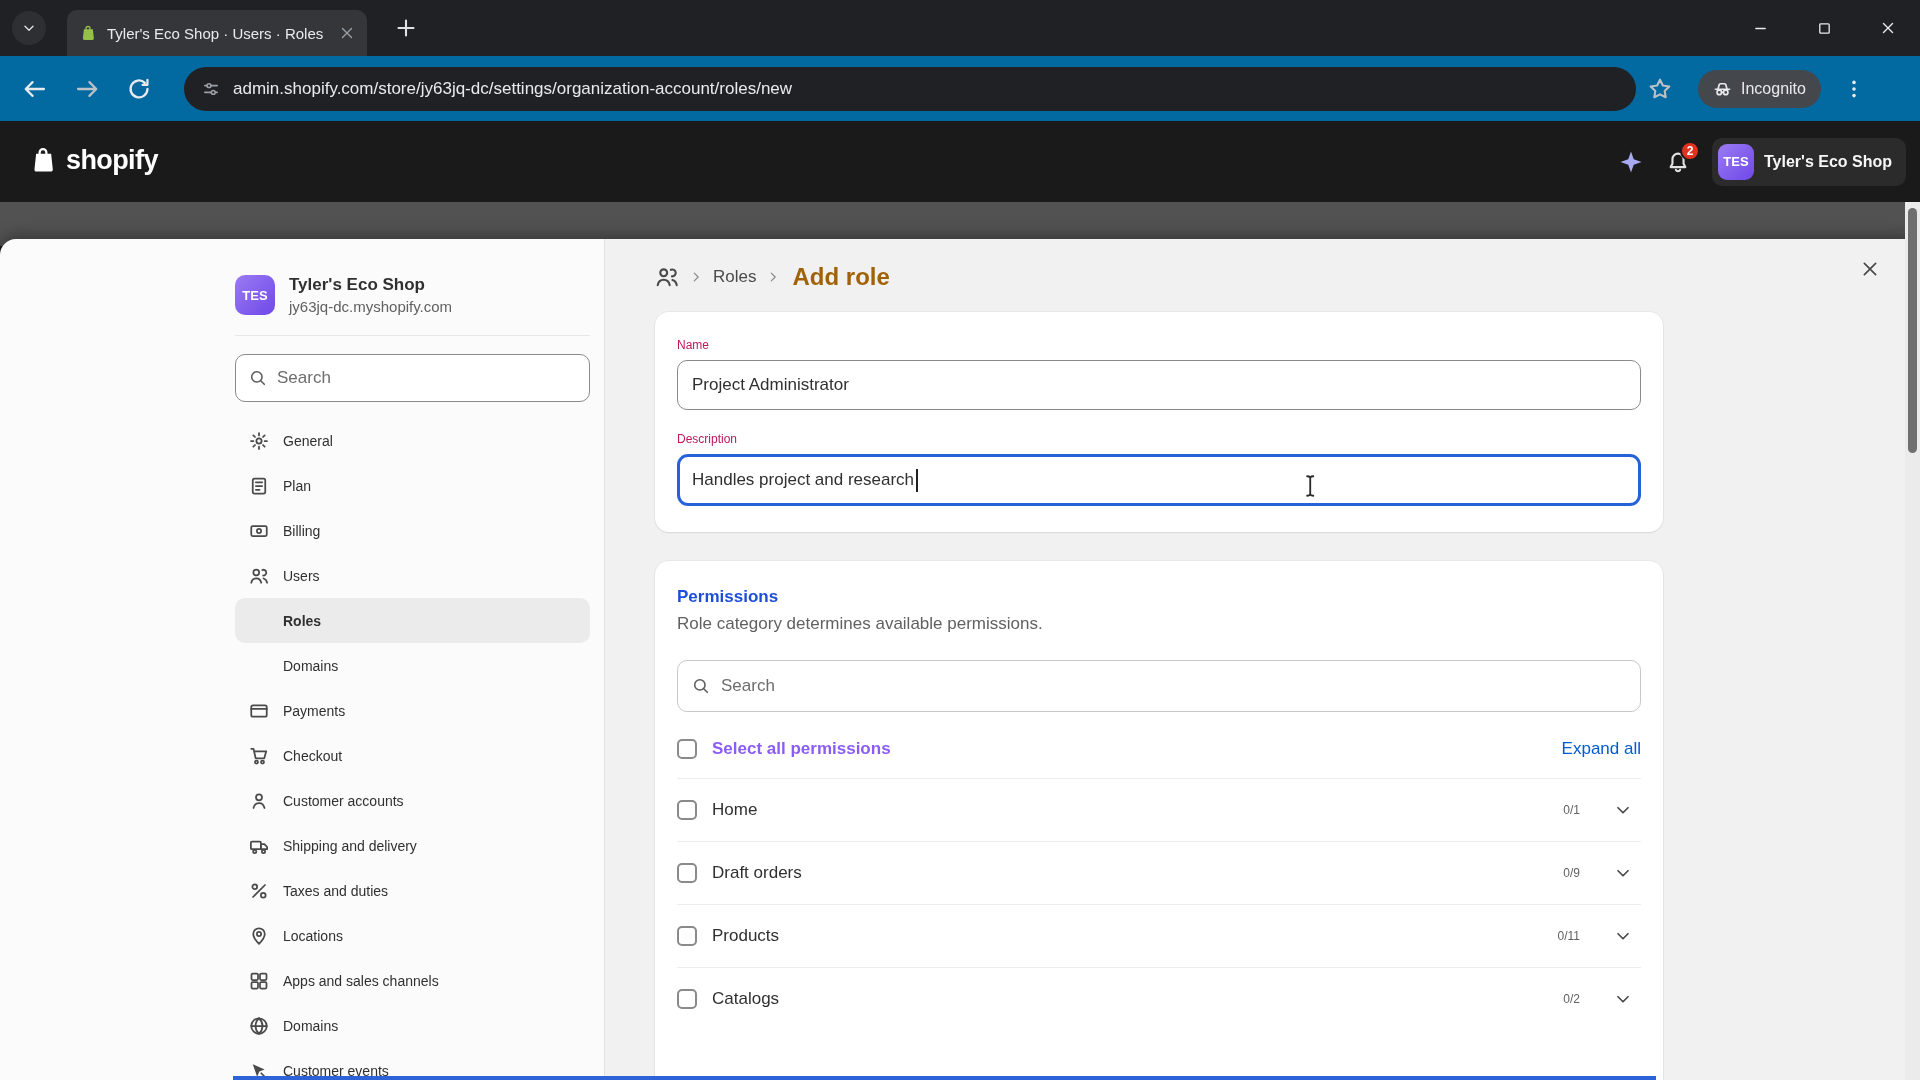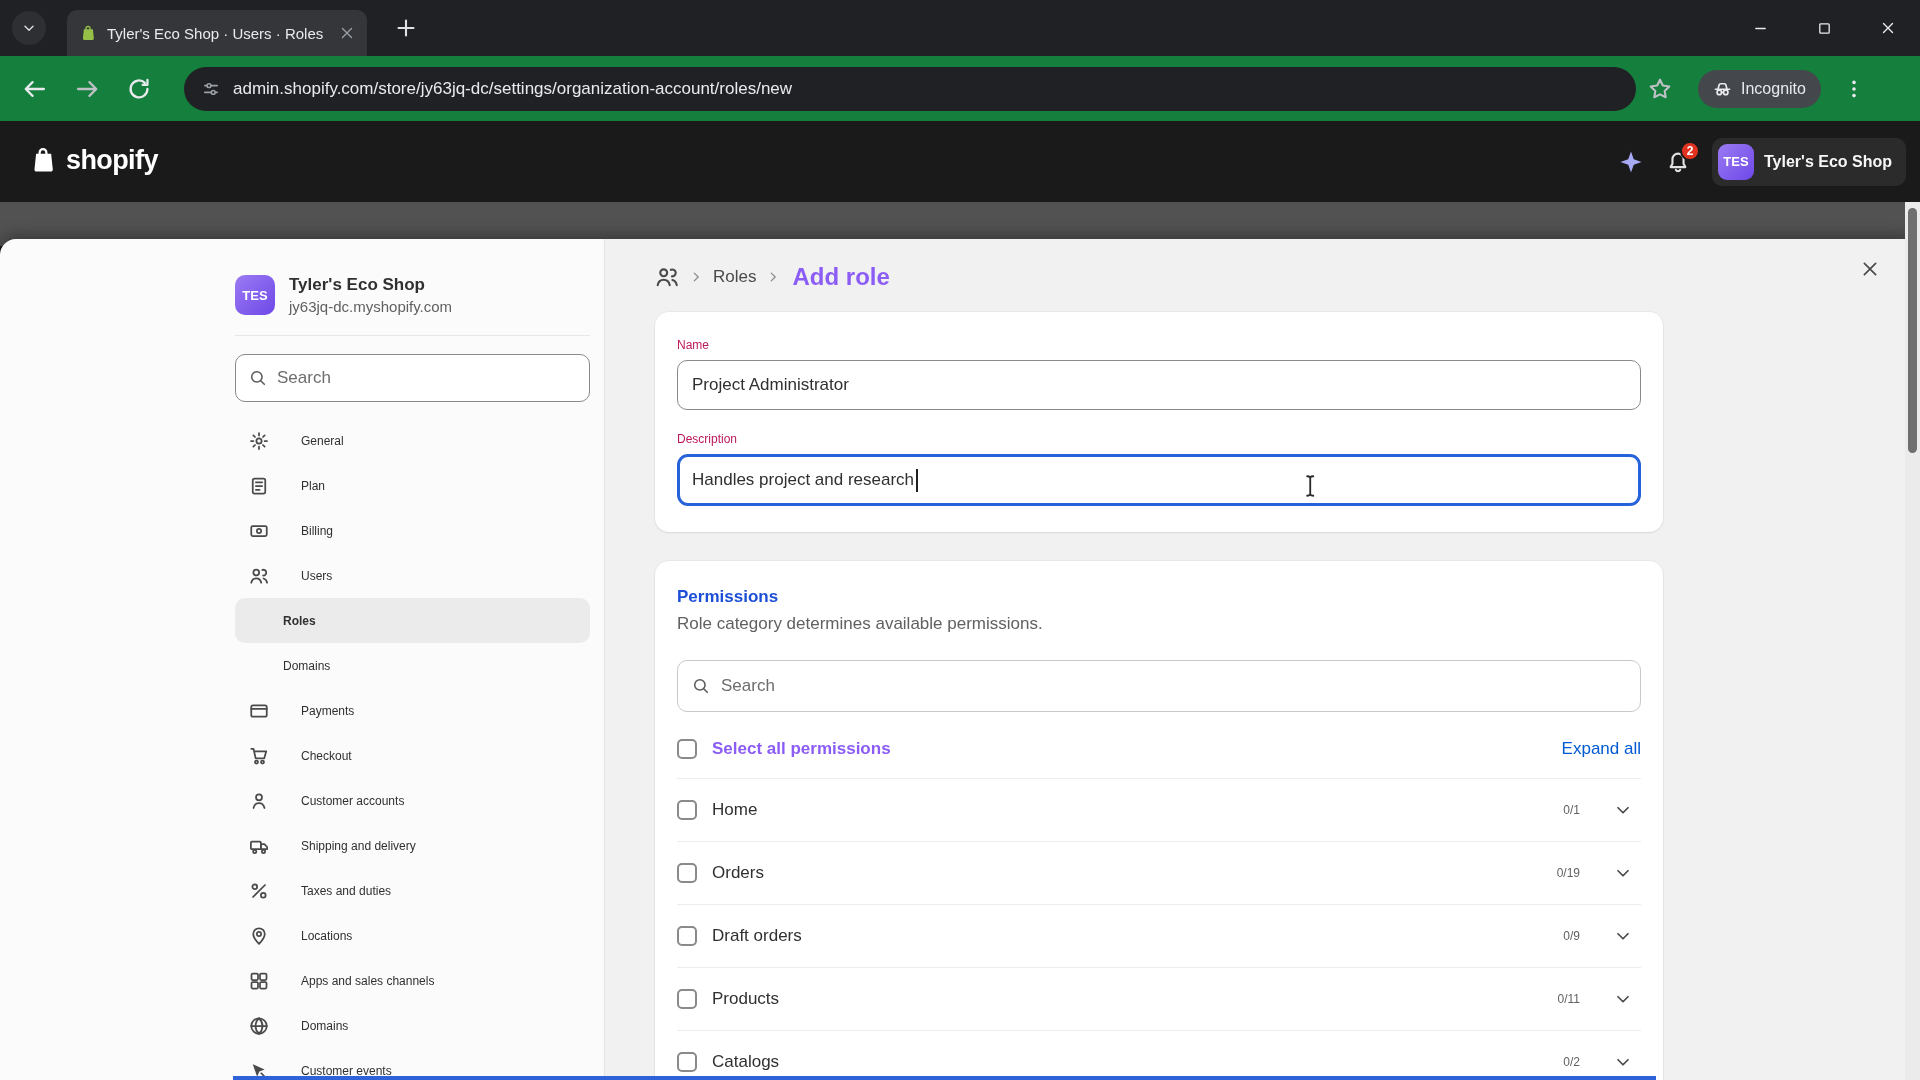--- a/index.html
+++ b/index.html
@@ -15,21 +15,21 @@
     border-radius:10px 10px 0 0; display:flex; align-items:center; padding:0 12px; gap:10px; color:#e8eaed; }
   .favicon { width:18px; height:18px; color:#95bf47; flex:none; }
   .tab-title { flex:1; font-size:15px; white-space:nowrap; overflow:hidden; text-overflow:ellipsis; }
   .tab-close { width:16px; height:16px; color:#9aa0a6; flex:none; }
   .newtab-btn { position:absolute; left:394px; top:16px; width:24px; height:24px; color:#dfe1e5; }
   .win-controls { position:absolute; right:0; top:0; height:56px; display:flex; }
   .win-btn { width:64px; height:56px; display:flex; align-items:center; justify-content:center; color:#e8eaed; }
   .win-btn .ic { width:15px; height:15px; }
   .win-btn.close .ic { width:16px; height:16px; }
 
-  .omnibox { position:absolute; top:56px; left:0; right:0; height:65px; background:#15803d;
+  .omnibox { position:absolute; top:56px; left:0; right:0; height:65px; background:#0369a1;
     display:flex; align-items:center; padding-left:22px; }
   .nav-btn { width:26px; height:26px; color:#e8eaed; margin-right:26px; flex:none; }
   .nav-btn.fwd { color:#bdc1c6; }
   .url-pill { margin-left:6px; width:1452px; height:44px; border-radius:22px; background:#202124;
     display:flex; align-items:center; padding:0 18px; gap:13px; flex:none; }
   .site-ic { width:18px; height:18px; color:#9aa0a6; flex:none; }
   .url-text { color:#e8eaed; font-size:17px; white-space:nowrap; }
   .star-btn { width:24px; height:24px; color:#bdc1c6; margin-left:12px; flex:none; }
   .incog-chip { margin-left:26px; height:38px; border-radius:19px; background:#44474c; color:#e8eaed;
     display:flex; align-items:center; gap:9px; padding:0 15px; flex:none; }
@@ -73,33 +73,33 @@
     background:linear-gradient(135deg,#9b7bf3,#6f48e8); color:#fff; font-size:13px; font-weight:700;
     display:flex; align-items:center; justify-content:center; }
   .side-store-name { font-size:17px; font-weight:700; color:#303030; }
   .side-store-domain { font-size:15px; color:#616161; margin-top:3px; }
   .side-search { margin:18px 0 16px; height:48px; border:1px solid #8a8a8a; border-radius:10px;
     background:#fff; display:flex; align-items:center; gap:10px; padding:0 13px; }
   .side-search .ic, .perm-search .ic { width:18px; height:18px; color:#5c5c5c; flex:none; }
   .side-search input, .perm-search input { border:none; outline:none; flex:1; font-size:17px;
     color:#303030; background:transparent; font-family:"Liberation Sans", sans-serif; }
   .side-search input::placeholder, .perm-search input::placeholder { color:#6d6d6d; }
-  .side-item { height:45px; display:flex; align-items:center; gap:32px; padding:0 14px;
-    border-radius:10px; color:#303030; font-size:12px; font-weight:500; }
+  .side-item { height:45px; display:flex; align-items:center; gap:14px; padding:0 14px;
+    border-radius:10px; color:#303030; font-size:14px; font-weight:500; }
   .side-item.active { background:#ebebeb; font-weight:600; }
   .side-item.indent { padding-left:48px; }
   .side-icon { width:20px; height:20px; color:#4a4a4a; flex:none; }
   .side-label { white-space:nowrap; }
 
   .content-pane { flex:1; background:#f1f1f1; position:relative; overflow:hidden; }
   .crumb-row { position:absolute; left:50px; top:18px; height:40px; display:flex; align-items:center; gap:10px; }
   .crumb-ic { width:24px; height:24px; color:#4a4a4a; flex:none; }
   .crumb-sep { width:14px; height:14px; color:#8a8a8a; flex:none; }
   .crumb-link { font-size:17px; color:#4a4a4a; }
-  .crumb-current { font-size:24px; font-weight:700; color:#8b5cf6; margin-left:2px; }
+  .crumb-current { font-size:24px; font-weight:700; color:#a16207; margin-left:2px; }
   .modal-close { position:absolute; right:30px; top:10px; width:40px; height:40px; display:flex;
     align-items:center; justify-content:center; color:#4a4a4a; }
   .modal-close .ic { width:20px; height:20px; }
 
   .card { position:absolute; left:50px; width:1008px; background:#fff; border-radius:14px;
     box-shadow:0 1px 2px rgba(0,0,0,.08), 0 0 0 1px rgba(0,0,0,.03); }
   .card-fields { top:73px; padding:26px 22px 26px; }
   .field-label { font-size:12px; color:#be185d; margin-bottom:8px; }
   .text-input { width:100%; height:50px; border:1px solid #8a8a8a; border-radius:10px; padding:0 14px;
     font-size:17px; color:#303030; background:#fff; font-family:"Liberation Sans", sans-serif; outline:none; }
@@ -500,30 +500,20 @@
     <span class="perm-label">Home</span>
     <span class="perm-count">0/1</span>
     <span class="perm-chev ic">
               <svg viewBox="0 0 16 16" fill="none" stroke="currentColor" stroke-width="1.4" stroke-linecap="round" stroke-linejoin="round" style="width:100%;height:100%;display:block">
                 <path d="M4 6.2l4 4 4-4"></path>
               </svg>
             </span>
   </div>
           <div class="perm-row">
     <span class="checkbox"></span>
-    <span class="perm-label">Orders</span>
-    <span class="perm-count">0/19</span>
-    <span class="perm-chev ic">
-              <svg viewBox="0 0 16 16" fill="none" stroke="currentColor" stroke-width="1.4" stroke-linecap="round" stroke-linejoin="round" style="width:100%;height:100%;display:block">
-                <path d="M4 6.2l4 4 4-4"></path>
-              </svg>
-            </span>
-  </div>
-          <div class="perm-row">
-    <span class="checkbox"></span>
     <span class="perm-label">Draft orders</span>
     <span class="perm-count">0/9</span>
     <span class="perm-chev ic">
               <svg viewBox="0 0 16 16" fill="none" stroke="currentColor" stroke-width="1.4" stroke-linecap="round" stroke-linejoin="round" style="width:100%;height:100%;display:block">
                 <path d="M4 6.2l4 4 4-4"></path>
               </svg>
             </span>
   </div>
           <div class="perm-row">
     <span class="checkbox"></span>

